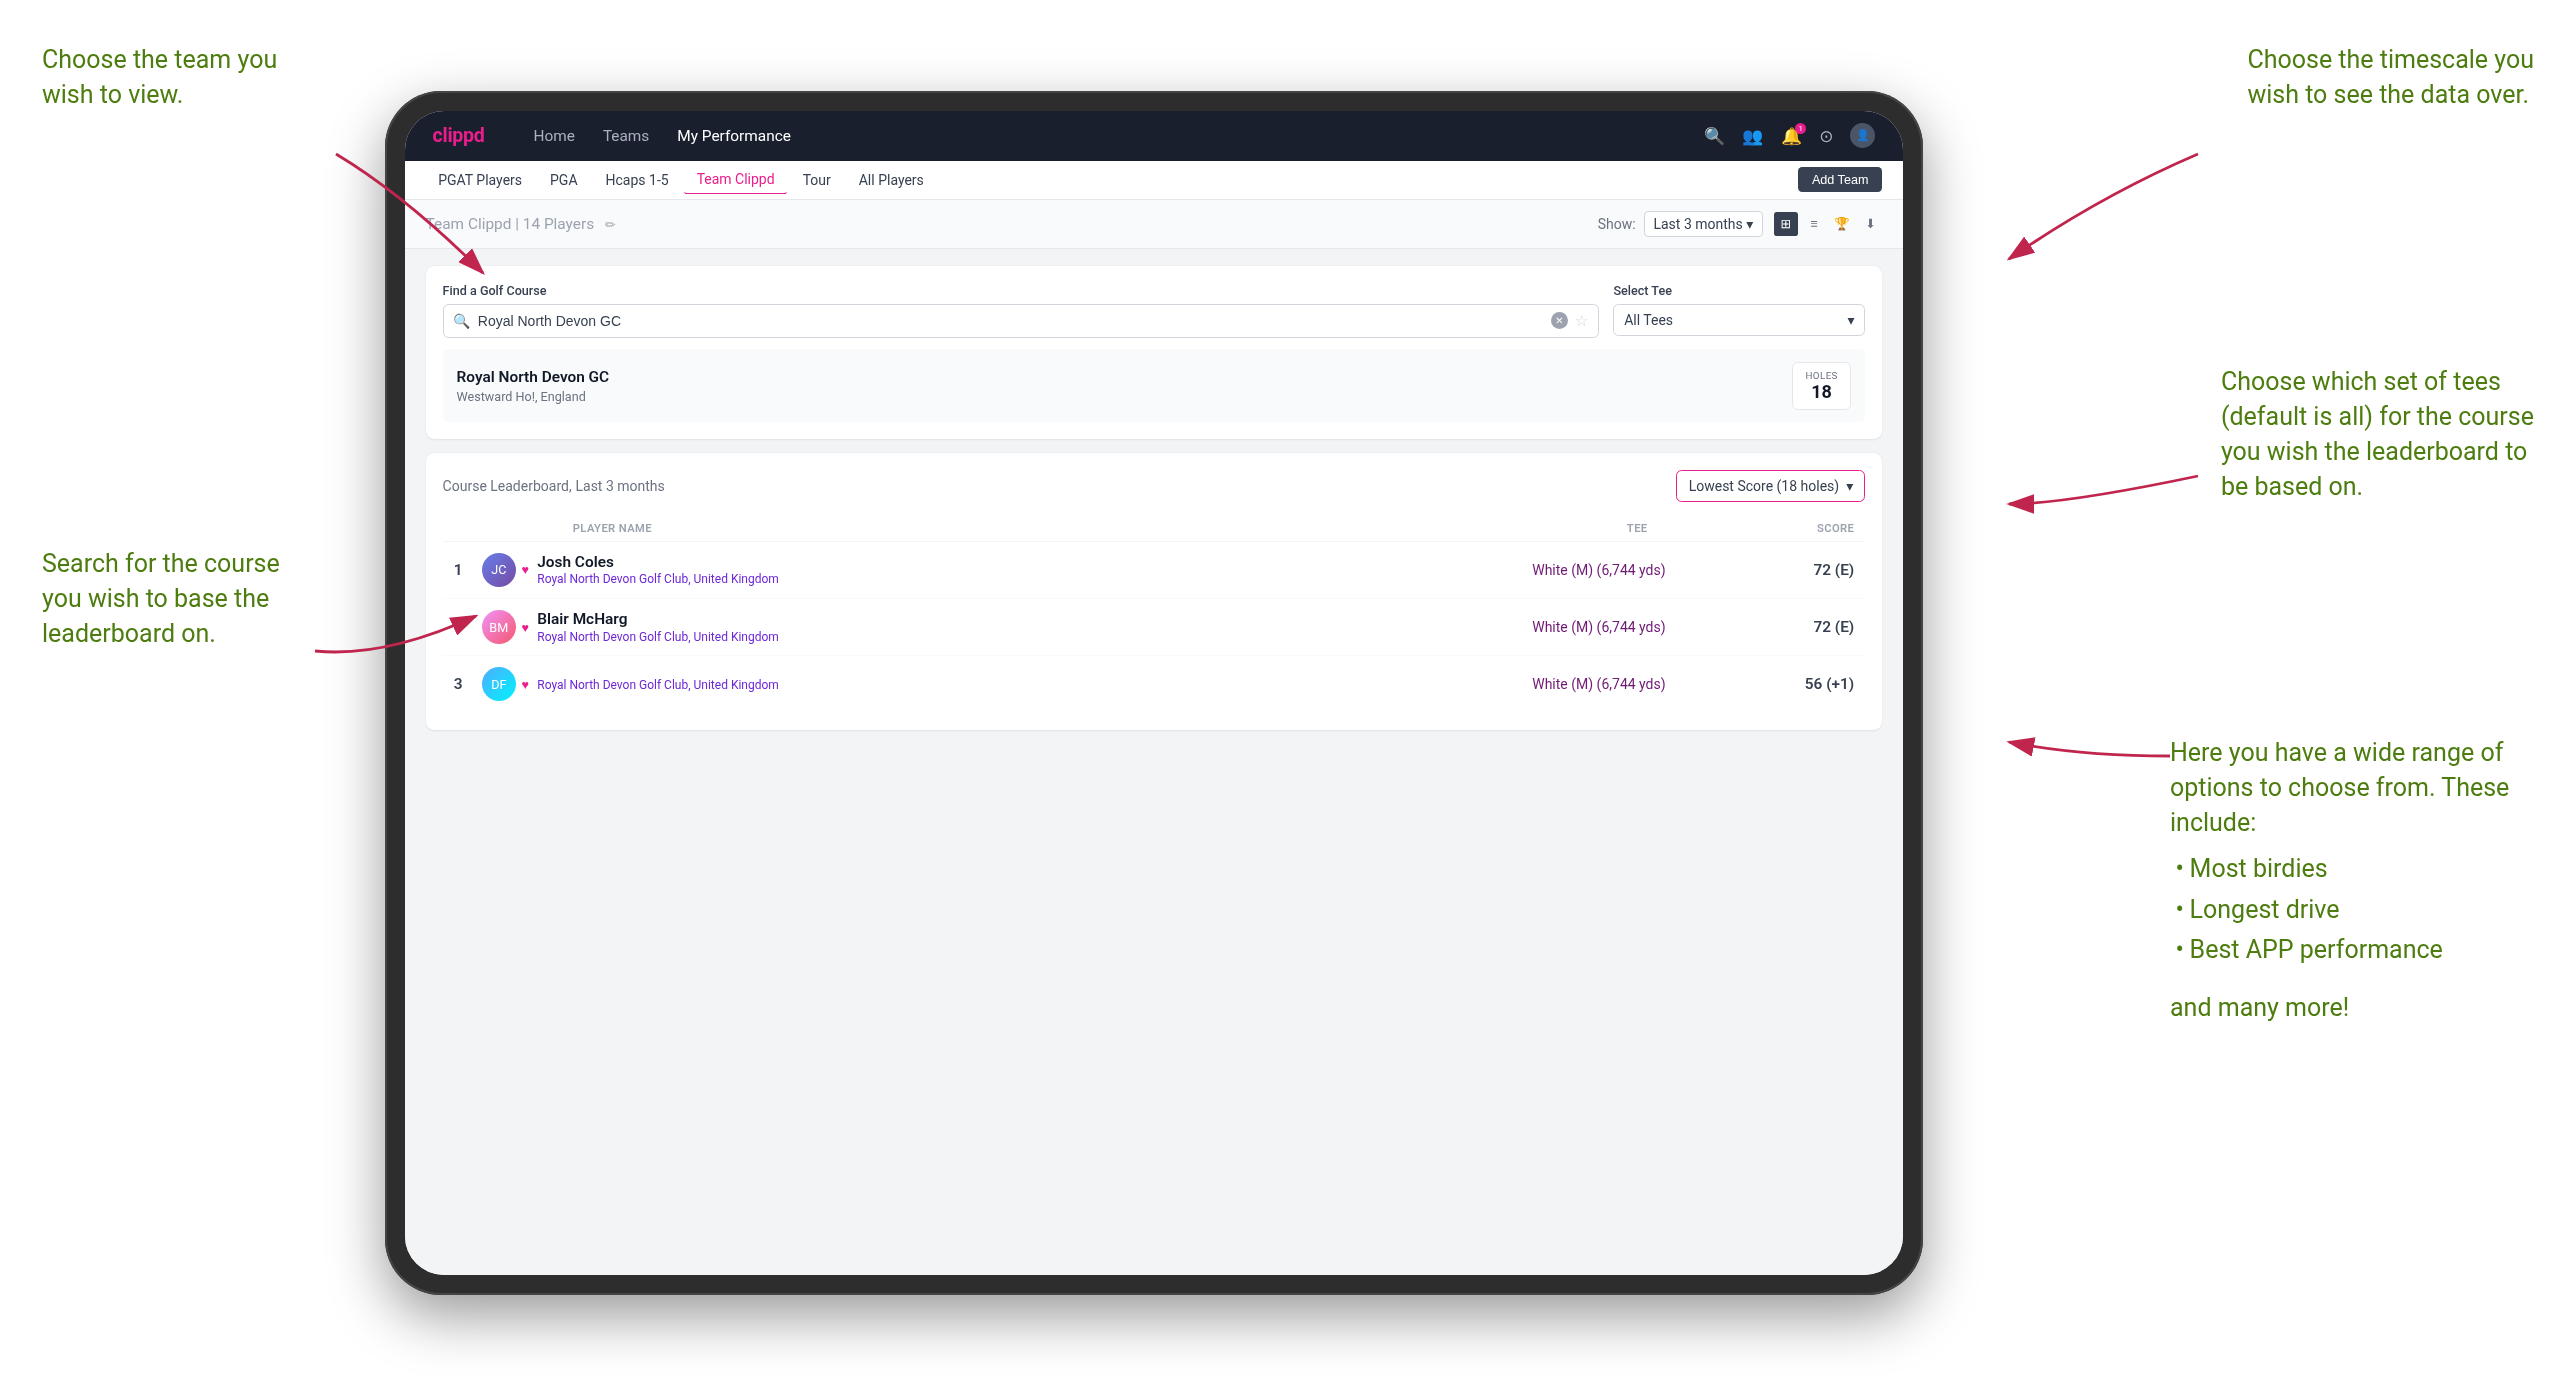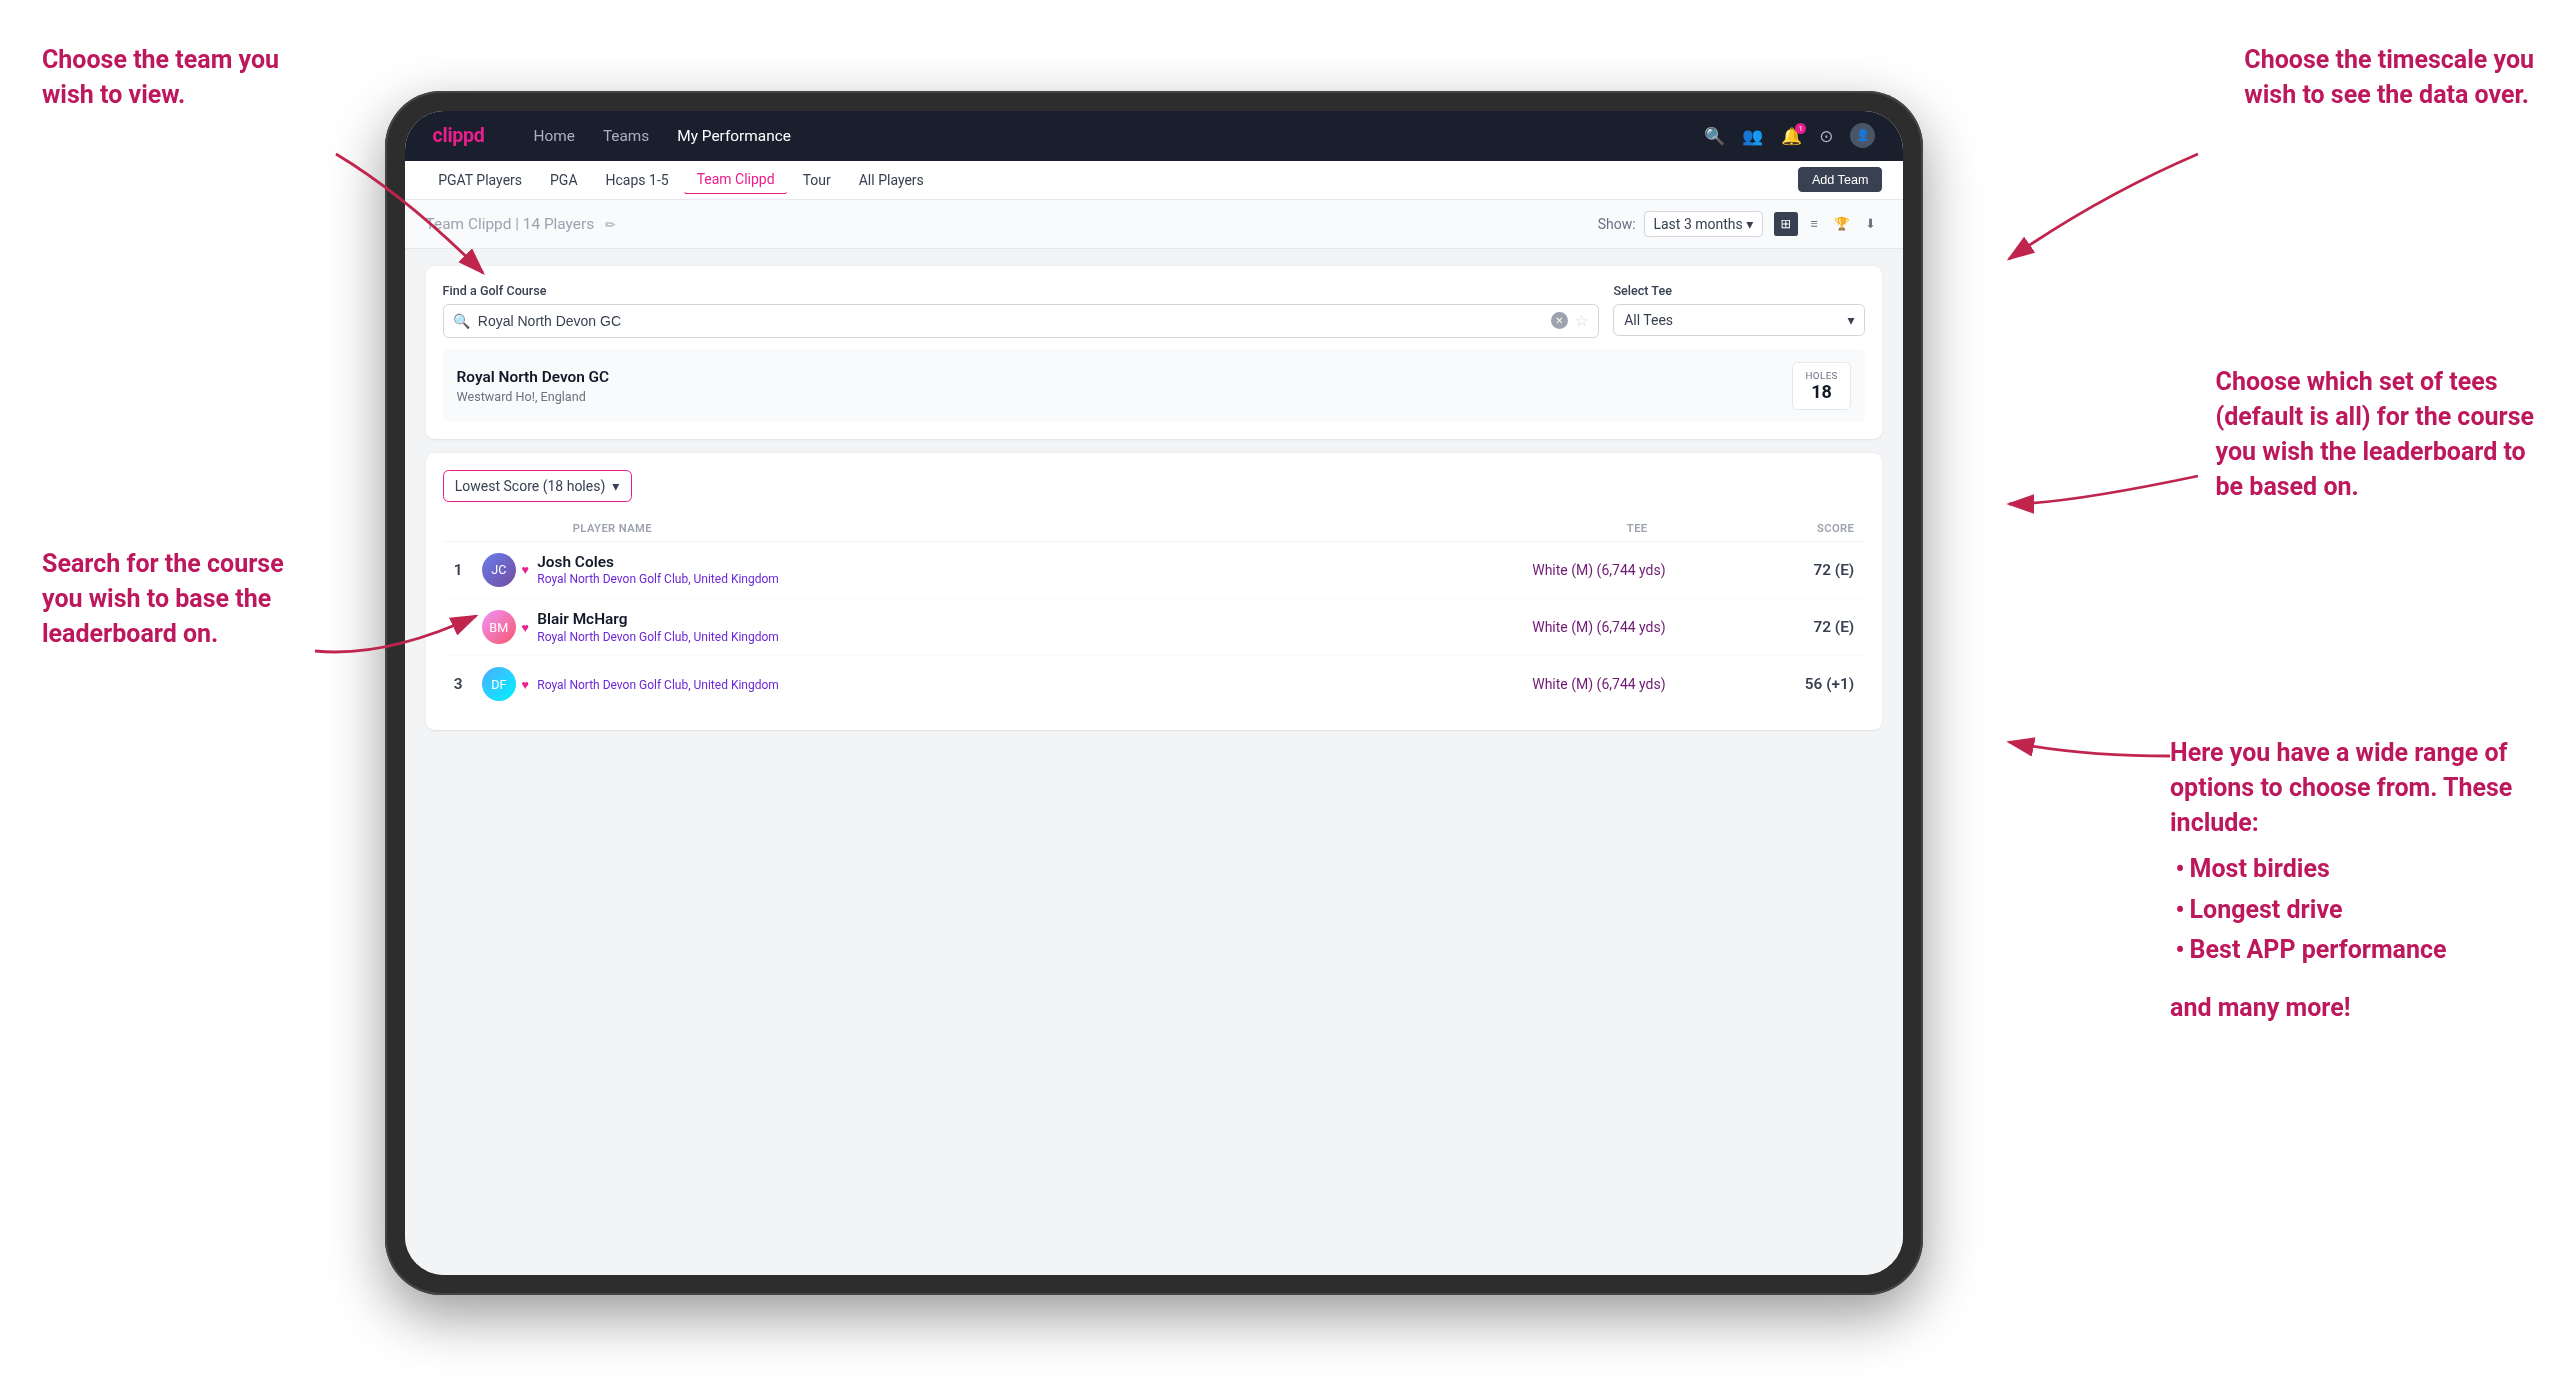--- a/index.html
+++ b/index.html
@@ -9,24 +9,23 @@
       width: 2576px;
       height: 1386px;
       position: relative;
       overflow: hidden;
     }
 
     
     .annotation {
       position: absolute;
       font-size: 25px;
-      color: #be185d;
+      color: #4d7c0f;
       line-height: 1.4;
       max-width: 266px;
-      font-weight: bold;
     }
 
     .annotation-top-left {
       top: 42px;
       left: 42px;
     }
 
     .annotation-left-middle {
       top: 546px;
       left: 42px;
@@ -665,20 +664,24 @@
             </div>
             <div class="holes-badge">
               <div class="holes-label">Holes</div>
               <div class="holes-num">18</div>
             </div>
           </div>
         </div>
 
         <div class="leaderboard-card">
           <div class="leaderboard-header">
+            <div class="leaderboard-title">
+              <span>Course Leaderboard,</span>
+              <span>Last 3 months</span>
+            </div>
             <div class="score-type-select">
               <span>Lowest Score (18 holes)</span>
               <span>▾</span>
             </div>
           </div>
 
           <div class="lb-thead">
             <div style="width:63px;"></div>
             <div class="col-player">PLAYER NAME</div>
             <div class="col-tee">TEE</div>

